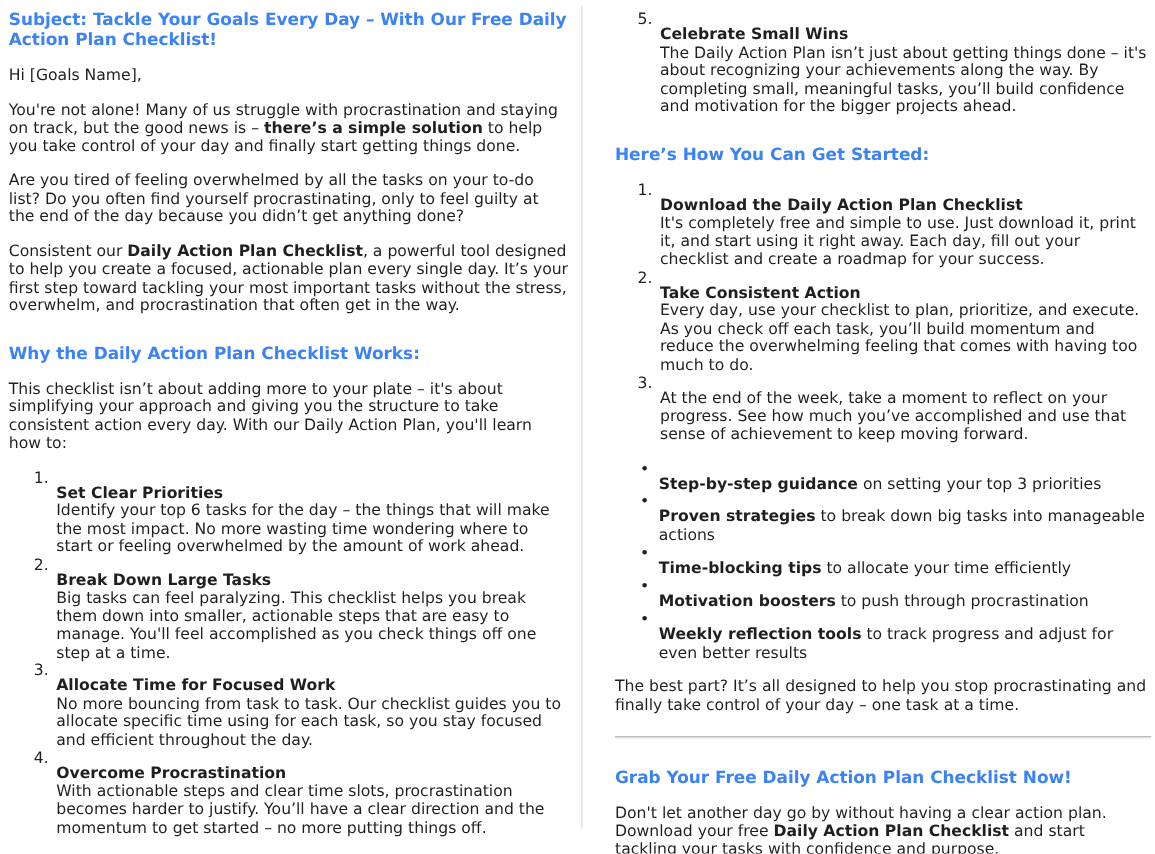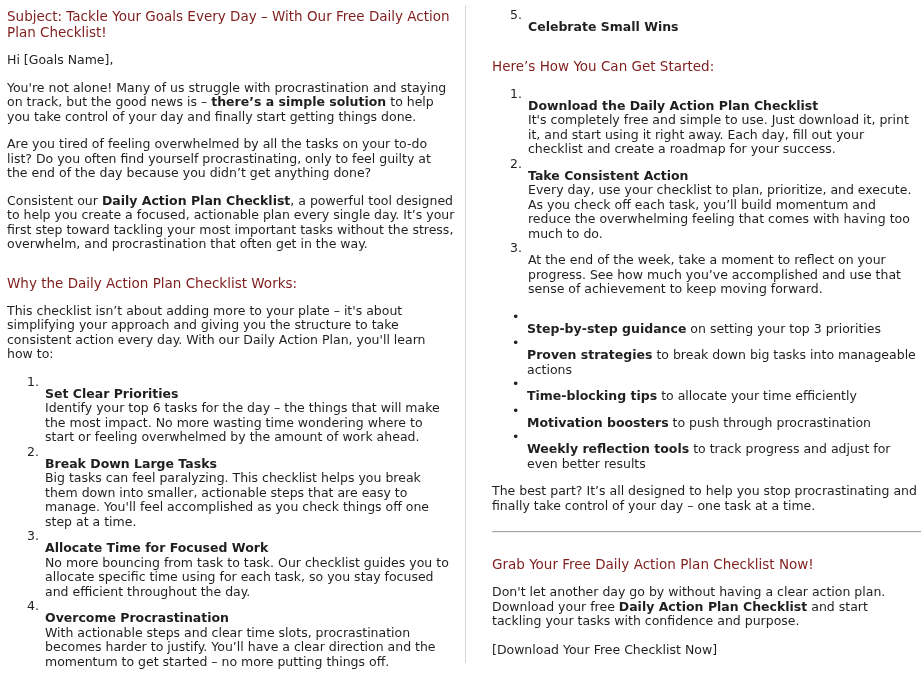--- a/index.html
+++ b/index.html
@@ -8,21 +8,21 @@
     color:#1f1f1f;
     font-family:"DejaVu Sans","Liberation Sans",sans-serif;
     font-size:12.5px; line-height:14.5px;
   }
   .page { position:relative; display:flex; width:924px; height:683px; overflow:hidden; background:#fff; }
   .divider { position:absolute; left:465px; top:5px; height:658px; width:1px; background:#d9d9d9; }
   .col { box-sizing:border-box; }
   .col-left  { width:465px; padding:6px 10px 0 7px; }
   .col-right { width:459px; padding:6px 3px 0 27px; }
   h1, h2 {
-    font-size:13.5px; line-height:16px; font-weight:normal; color:#7f1d1d;
+    font-size:13.5px; line-height:16px; font-weight:bold; color:#3b82f6;
     margin:23px 0 13px;
   }
   h1 { margin-top:2px; }
   p { margin:13px 0; }
   .list { margin:13px 0; padding-left:20px; }
   .col-right .list { padding-left:18px; }
   .list-first { margin-top:2px; }
   .li { display:flex; }
   .num { flex:0 0 18px; }
   .num.bullet { flex:0 0 17px; padding-left:2px; box-sizing:border-box; }
@@ -78,20 +78,21 @@
       </div>
     </div>
   </div>
 
   <div class="col col-right">
     <div class="list list-first">
       <div class="li">
         <span class="num">5.</span>
         <div class="li-body">
           <b class="li-title">Celebrate Small Wins</b>
+          <div>The Daily Action Plan isn’t just about getting things done – it's about recognizing your achievements along the way. By completing small, meaningful tasks, you’ll build confidence and motivation for the bigger projects ahead.</div>
         </div>
       </div>
     </div>
 
     <h2>Here’s How You Can Get Started:</h2>
 
     <div class="list">
       <div class="li">
         <span class="num">1.</span>
         <div class="li-body">

